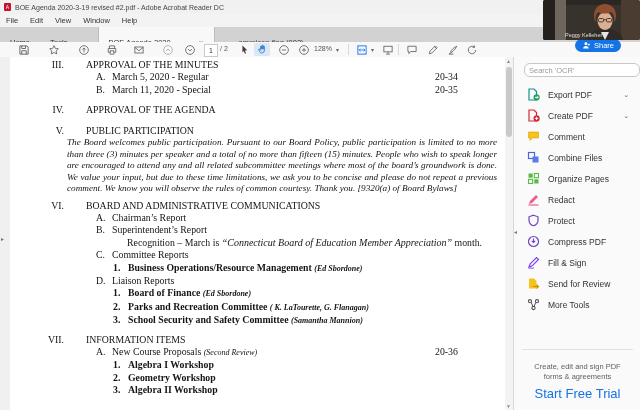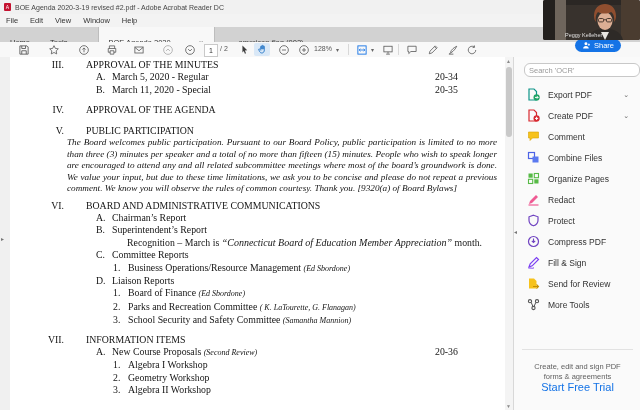--- a/index.html
+++ b/index.html
@@ -34,21 +34,21 @@
             color:#fff;font-size:7.5px;display:flex;align-items:center;justify-content:center;gap:3px;z-index:5;}
   
   #leftstrip{position:absolute;left:0;top:57px;width:10px;height:353px;background:#f0f0f0;border-right:1px solid #ddd;}
   #leftstrip .pane-arrow{position:absolute;left:1px;top:178px;font-size:6px;color:#777;}
   #page{position:absolute;left:10px;top:57px;width:495px;height:353px;background:#fff;overflow:hidden;
         font-family:"Liberation Serif",serif;color:#141414;padding-top:2px;box-sizing:border-box;}
   .dl{position:relative;font-size:9.8px;line-height:12.4px;white-space:nowrap;}
   .dl .num{display:inline-block;}
   .l1{padding-left:20px;}  .l1 .num{width:34px;text-align:right;}  .l1 .txt{margin-left:22px;}
   .l2{padding-left:86px;}  .l2 .num{width:16px;}
-  .l3{padding-left:103px;} .l3 .num{width:15px;}
+  .l3{padding-left:103px;font-weight:bold;} .l3 .num{width:15px;}
   .note{font-style:italic;font-size:8px;}
   .right{position:absolute;left:425px;}
   .gap8{margin-top:8px;} .gap6{margin-top:6px;} .gap5{margin-top:5px;}
   #para{margin-left:57px;width:430px;font-size:9.2px;font-style:italic;line-height:11.5px;
         text-align:justify;color:#141414;}
   .recog{padding-left:117px;}
   
   #vscroll{position:absolute;left:505px;top:57px;width:8px;height:353px;background:#f4f4f4;}
   #vscroll .thumb{position:absolute;left:1px;top:10px;width:6px;height:70px;background:#c9c9c9;border-radius:3px;}
   #vscroll .sarrow{position:absolute;left:1px;font-size:5px;color:#8a8a8a;}
@@ -57,21 +57,21 @@
            border-left:1px solid #d8d8d8;box-sizing:border-box;}
   #searchbox{position:absolute;left:10px;top:6px;width:116px;height:14px;border:1px solid #c8c8c8;border-radius:6px;
              background:#fff;font-size:7.5px;color:#555;padding:0 4px;box-sizing:border-box;font-family:"Liberation Sans",sans-serif;}
   #searchbox::placeholder{color:#9a9a9a;}
   #tools{position:absolute;left:0;top:27px;width:127px;}
   .sitem{display:flex;align-items:center;height:21px;padding-left:13px;font-size:8.5px;color:#323232;position:relative;}
   .sitem svg{margin-right:8px;flex:none;}
   .sitem .chev{position:absolute;right:12px;color:#666;font-size:7px;}
   #promo{position:absolute;left:8px;top:292px;width:111px;border-top:1px solid #e2e2e2;padding-top:12px;
          text-align:center;font-size:7.5px;color:#5f5f5f;line-height:10px;}
-  #trial{display:block;color:#1473e6;font-size:11px;text-decoration:none;}
+  #trial{display:block;margin-top:7px;color:#1473e6;font-size:13px;text-decoration:none;}
   #sidebar .pane-arrow{position:absolute;left:0px;top:171px;font-size:6px;color:#777;}
   
   #webcam{position:absolute;left:543px;top:0;width:97px;height:40px;z-index:6;border-radius:2px;overflow:hidden;}
   #webcam .name{position:absolute;left:22px;bottom:2px;font-size:5.5px;color:#f0f0f0;opacity:.9;}
 </style>
 </head>
 <body>
 
 <div id="app">
 

